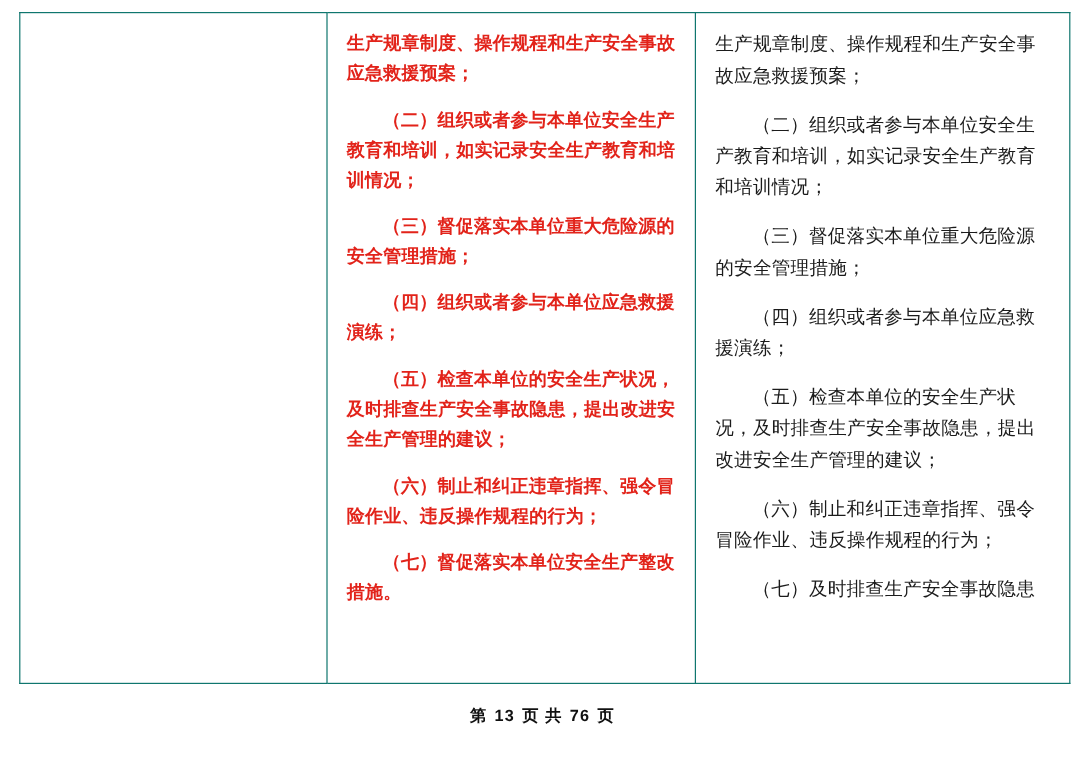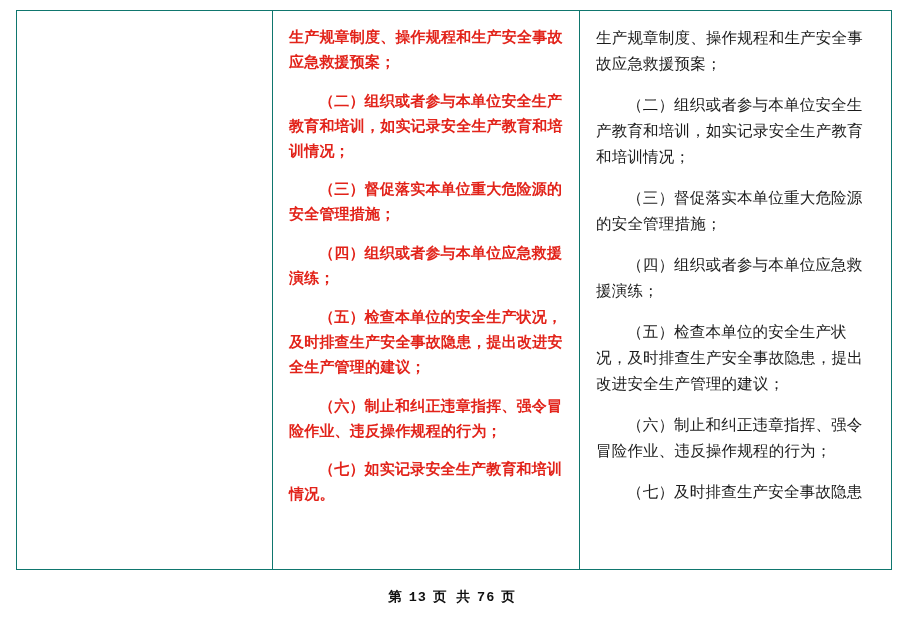--- a/index.html
+++ b/index.html
@@ -73,21 +73,21 @@
   }
   .footer {
     position: absolute;
     left: 0;
     top: 588px;
     width: 904px;
     text-align: center;
     font-size: 13.5px;
     color: #111111;
     font-weight: bold;
-    font-family: Liberation Mono, monospace;
+    font-family: Liberation Sans, sans-serif;
     letter-spacing: 1px;
   }
   .footer .num {
     display: inline-block;
     padding: 0 3px;
   }
 </style>
 </head>
 <body>
 
@@ -100,21 +100,21 @@
         <div class="cell-inner"></div>
       </td>
       <td class="col-b">
         <div class="cell-inner red">
           <p class="para">生产规章制度、操作规程和生产安全事故应急救援预案；</p>
           <p class="para indent">（二）组织或者参与本单位安全生产教育和培训，如实记录安全生产教育和培训情况；</p>
           <p class="para indent">（三）督促落实本单位重大危险源的安全管理措施；</p>
           <p class="para indent">（四）组织或者参与本单位应急救援演练；</p>
           <p class="para indent">（五）检查本单位的安全生产状况，及时排查生产安全事故隐患，提出改进安全生产管理的建议；</p>
           <p class="para indent">（六）制止和纠正违章指挥、强令冒险作业、违反操作规程的行为；</p>
-          <p class="para indent">（七）如实记录安全生产教育和培训情况。</p>
+          <p class="para indent">（七）督促落实本单位安全生产整改措施。</p>
         </div>
       </td>
       <td class="col-c">
         <div class="cell-inner black">
           <p class="para">生产规章制度、操作规程和生产安全事故应急救援预案；</p>
           <p class="para indent">（二）组织或者参与本单位安全生产教育和培训，如实记录安全生产教育和培训情况；</p>
           <p class="para indent">（三）督促落实本单位重大危险源的安全管理措施；</p>
           <p class="para indent">（四）组织或者参与本单位应急救援演练；</p>
           <p class="para indent">（五）检查本单位的安全生产状况，及时排查生产安全事故隐患，提出改进安全生产管理的建议；</p>
           <p class="para indent">（六）制止和纠正违章指挥、强令冒险作业、违反操作规程的行为；</p>

